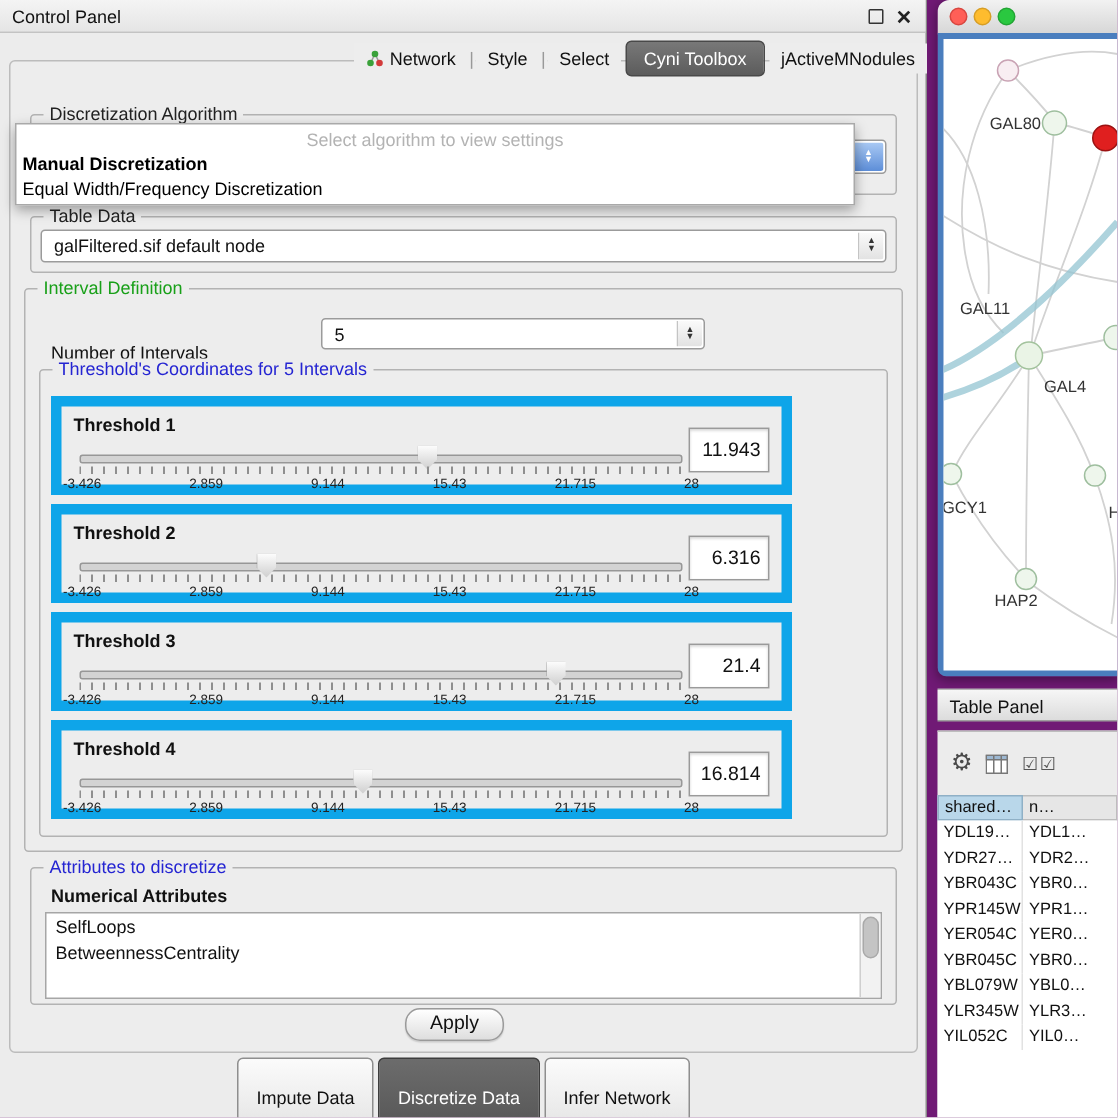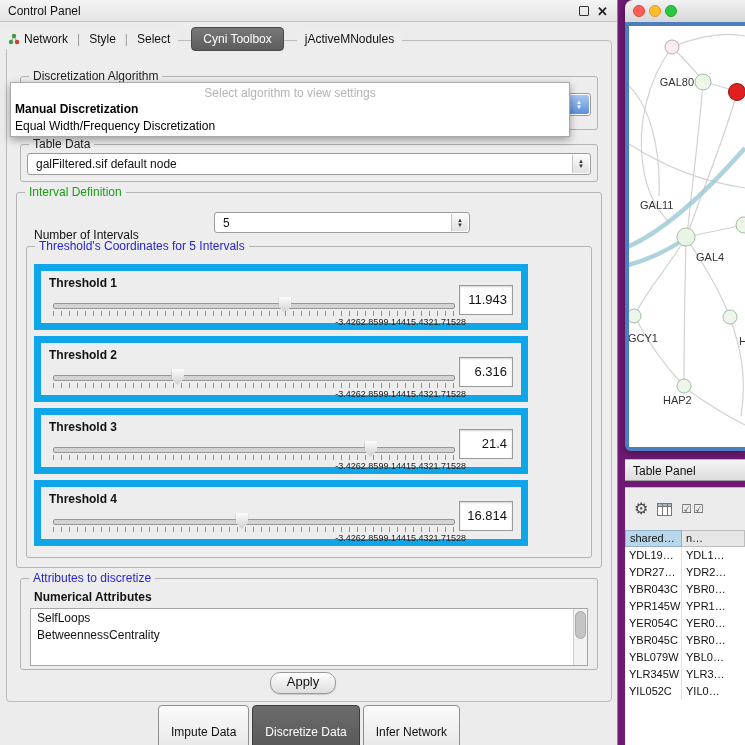--- a/index.html
+++ b/index.html
@@ -9,24 +9,24 @@
   
   .cp{position:absolute;left:0;top:0;width:618px;height:745px;background:#ececec;border-right:1px solid #8a8a8a;box-sizing:border-box}
   .cp-title{position:absolute;left:0;top:0;right:0;height:22px;background:linear-gradient(#f4f4f4,#e5e5e5);
     border-bottom:1px solid #c3c3c3;font-size:12px;line-height:22px;padding-left:8px;box-sizing:border-box}
   .cp-title .icons{position:absolute;right:9px;top:0;height:22px;display:flex;align-items:center;gap:8px;color:#222}
   .float-sq{width:8px;height:8px;border:1.5px solid #333;display:inline-block;border-radius:1px}
   .close-x{font-size:13px;font-weight:bold;line-height:1}
 
   .frame{position:absolute;left:6px;top:40px;width:604px;height:660px;border:1px solid #bcbcbc;border-radius:4px;background:#ededed}
 
-  .top-tabs{position:absolute;left:0;top:27px;width:618px;display:flex;justify-content:flex-start;align-items:center;font-size:12px;z-index:6}
+  .top-tabs{position:absolute;left:0;top:27px;width:618px;display:flex;justify-content:flex-end;align-items:center;font-size:12px;z-index:6}
   .top-tabs .tab{padding:3px 8px;background:#ededed;display:flex;align-items:center;gap:4px}
   .top-tabs .sep{color:#999;background:#ededed;padding:3px 1px}
-  .top-tabs .tab.selected{background:linear-gradient(#787878,#5c5c5c);color:#fff;border:1px solid #494949;border-radius:4px;padding:4px 11px;margin:0 13px}
+  .top-tabs .tab.selected{background:linear-gradient(#787878,#5c5c5c);color:#fff;border:1px solid #494949;border-radius:4px;padding:4px 11px;margin:0 3px}
 
   .fieldset{position:absolute;border:1px solid #b3b3b3;border-radius:3px;box-sizing:border-box}
   .legend{position:absolute;top:-8px;left:8px;background:#ededed;padding:0 4px;font-size:12px;color:#222;white-space:nowrap}
   .legend.green{color:#19a019}
   .legend.blue{color:#2525d2}
 
   .combo{position:absolute;background:#fff;border:1px solid #9b9b9b;border-radius:3px;font-size:12px;box-sizing:border-box}
   .combo .txt{display:block;padding:0 22px 0 8px;line-height:20px;white-space:nowrap;overflow:hidden}
   .stepper{position:absolute;right:1px;top:1px;bottom:1px;width:16px;border-left:1px solid #c4c4c4;
     display:flex;flex-direction:column;align-items:center;justify-content:center;font-size:6px;line-height:5px;color:#333;background:linear-gradient(#fafafa,#e2e2e2);border-radius:0 2px 2px 0}
@@ -41,21 +41,21 @@
 
   .num-label{position:absolute;left:34px;top:228px;font-size:12px;font-weight:normal}
 
   .threshold-box{position:absolute;left:34px;width:494px;height:66px;border:7px solid #0ea5e9;background:#ededed;box-sizing:border-box}
   .th-label{position:absolute;left:8px;top:5px;font-size:12px;font-weight:bold}
   .slider{position:absolute;left:12px;top:24px;width:402px;height:36px}
   .groove{position:absolute;left:0;right:0;top:8px;height:4px;background:#d3d3d3;border:1px solid #979797;border-radius:2px}
   .thumb{position:absolute;top:2px;width:13px;height:16px;transform:translateX(-50%);
     background:linear-gradient(#fdfdfd,#cfcfcf);clip-path:polygon(0 0,100% 0,100% 58%,50% 100%,0 58%);filter:drop-shadow(0 0 1px #666)}
   .ticks{position:absolute;left:0;right:0;top:16px;height:5px;background:repeating-linear-gradient(90deg,#8f8f8f 0 1px,transparent 1px 8px)}
-  .scale{position:absolute;left:-11px;right:-11px;top:22px;display:flex;justify-content:flex-end;font-size:9px;color:#222}
+  .scale{position:absolute;left:-11px;right:-11px;top:22px;display:flex;justify-content:space-between;font-size:9px;color:#222}
   .th-value{position:absolute;right:8px;top:14px;width:54px;height:30px;background:#fff;border:1px solid #9a9a9a;
     box-shadow:inset 0 1px 2px rgba(0,0,0,.18);font-size:13px;text-align:right;line-height:28px;padding-right:5px;box-sizing:border-box}
 
   .attr-label{position:absolute;left:34px;top:590px;font-size:12px;font-weight:bold}
   .attr-list{position:absolute;left:30px;top:608px;width:558px;height:58px;background:#fff;border:1px solid #a6a6a6;overflow:hidden;box-sizing:border-box}
   .attr-item{font-size:12px;line-height:16px;padding:1px 6px 0 6px;white-space:nowrap}
   .attr-scroll{position:absolute;right:0;top:0;bottom:0;width:13px;background:#f2f2f2;border-left:1px solid #cfcfcf}
   .attr-thumb{position:absolute;left:1px;right:1px;top:2px;height:26px;background:#c4c4c4;border:1px solid #a9a9a9;border-radius:6px}
 
   .apply-btn{position:absolute;left:270px;top:672px;width:64px;height:20px;border:1px solid #9a9a9a;border-radius:10px;

